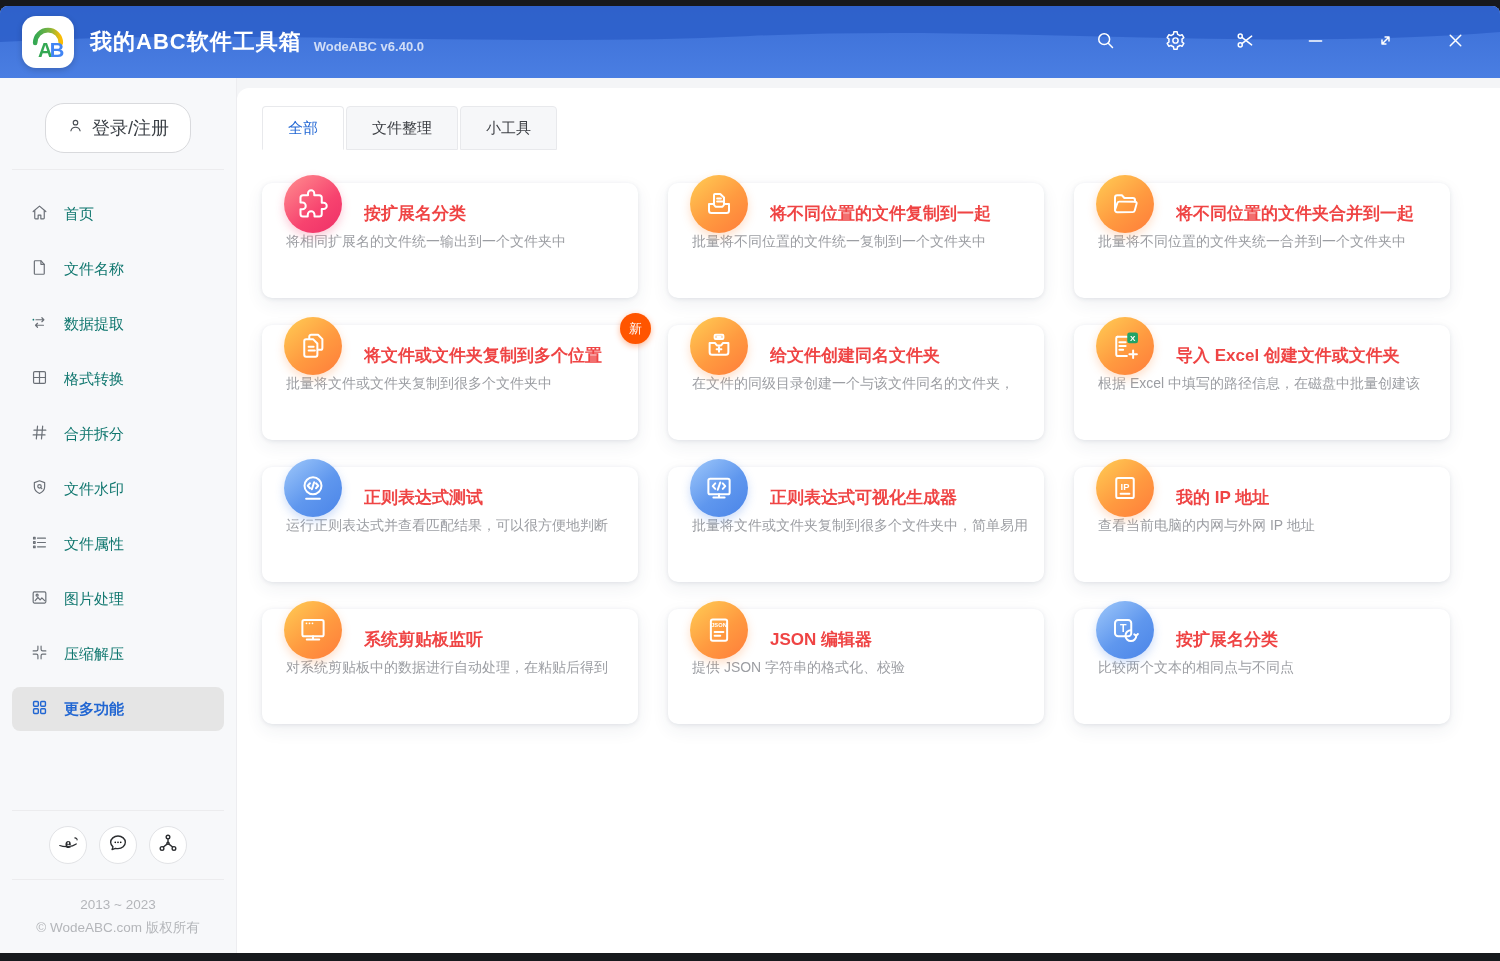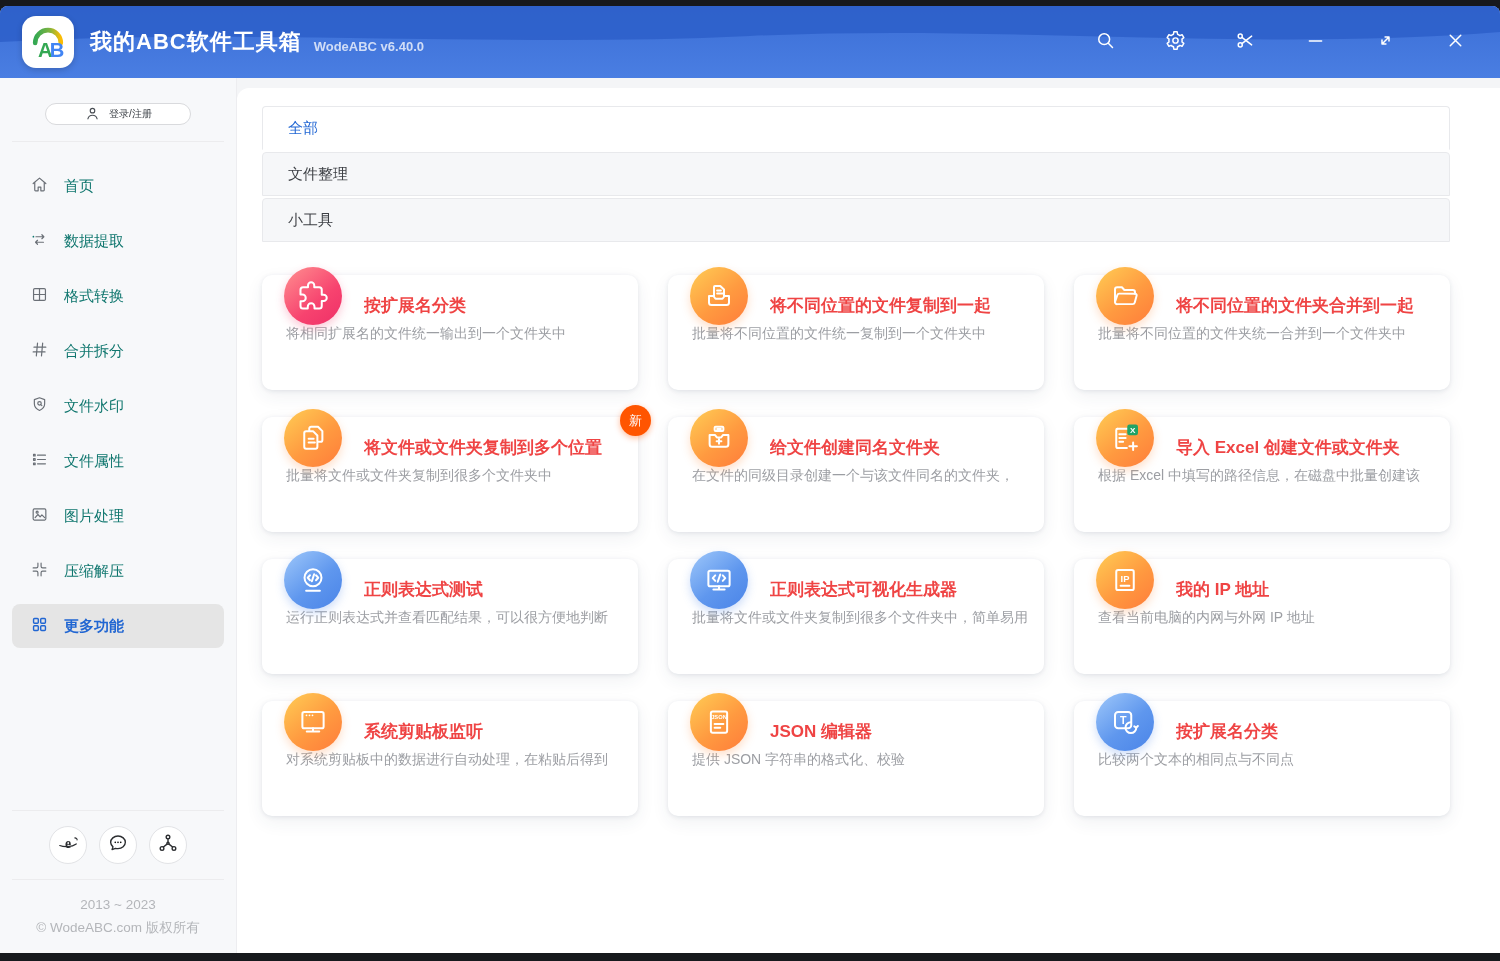--- a/index.html
+++ b/index.html
@@ -37,24 +37,24 @@
     width:237px; flex:0 0 237px; background:#f7f8fa;
     display:flex; flex-direction:column; border-right:1px solid #ededf0;
   }
   .main { flex:1; display:flex; flex-direction:column; min-width:0; }
   .main-panel {
     flex:1; background:#ffffff; margin-top:10px;
     border-radius:12px 0 0 0; padding:18px 50px 20px 25px; min-width:0;
   }
   
   .login-btn {
-    margin:25px auto 0; width:146px; height:22px; border-radius:19px;
+    margin:25px auto 0; width:146px; height:50px; border-radius:19px;
     background:#fff; border:1px solid #d9dadd;
     display:flex; align-items:center; justify-content:center; gap:8px;
-    font-size:10px; color:#3a3f45; cursor:pointer;
+    font-size:18px; color:#3a3f45; cursor:pointer;
   }
   .login-btn svg { stroke:#4a4f55; fill:none; stroke-width:1.6; stroke-linecap:round; }
   .sb-divider { height:1px; background:#ececee; margin:16px 12px 0 12px; }
   .nav { margin-top:22px; padding:0 12px; list-style:none; }
   .nav-item {
     height:44px; margin-bottom:11px; display:flex; align-items:center; gap:15px;
     padding-left:18px; border-radius:8px; cursor:pointer;
     font-size:15px; color:#0f766e;
   }
   .nav-item svg { stroke:#6b7077; fill:none; stroke-width:1.5; stroke-linecap:round; stroke-linejoin:round; flex:0 0 auto; }
@@ -62,21 +62,21 @@
   .nav-item.active svg { stroke:#2166d2; stroke-width:1.8; }
   .sb-bottom { margin-top:auto; padding-bottom:14px; }
   .sb-circles { display:flex; justify-content:center; gap:12px; padding:15px 0; }
   .circle-btn {
     width:38px; height:38px; border-radius:50%; background:#fff; border:1px solid #e2e3e6;
     display:flex; align-items:center; justify-content:center; cursor:pointer;
   }
   .circle-btn svg { stroke:#2b2d30; fill:none; stroke-width:1.5; stroke-linecap:round; stroke-linejoin:round; }
   .sb-foot { text-align:center; color:#b4b6ba; font-size:13.5px; line-height:23px; padding-top:13px; }
   
-  .tabs { display:flex; gap:2px;flex-direction:column; }
+  .tabs { display:flex; gap:2px; }
   .tab {
     height:44px; padding:0 25px; display:flex; align-items:center;
     background:#f6f7f9; border:1px solid #e8e9ec; border-radius:4px 4px 0 0;
     font-size:15px; color:#3c3f44; cursor:pointer;
   }
   .tab.active { background:#fff; border-bottom-color:#fff; color:#2468d4; }
   
   .cards {
     margin-top:33px; display:grid;
     grid-template-columns:repeat(3,1fr); column-gap:30px; row-gap:27px;
@@ -187,20 +187,27 @@
 
       <ul class="nav">
         <li class="nav-item">
           <span><svg width="19" height="19" viewBox="0 0 24 24">
                 <path d="M4 10.8 12 4l8 6.8M6 9.5V19a1 1 0 0 0 1 1h3.3v-4.8h3.4V20H17a1 1 0 0 0 1-1V9.5"></path>
               </svg></span>
           <span>首页</span>
         </li>
         <li class="nav-item">
           <span><svg width="19" height="19" viewBox="0 0 24 24">
+                <path d="M6.5 3.5H14L18 8v11.5a1 1 0 0 1-1 1H6.5a1 1 0 0 1-1-1v-15a1 1 0 0 1 1-1z"></path>
+                <path d="M13.8 3.7V8H18"></path>
+              </svg></span>
+          <span>文件名称</span>
+        </li>
+        <li class="nav-item">
+          <span><svg width="19" height="19" viewBox="0 0 24 24">
                 <circle cx="4.3" cy="8.5" r="1.1" fill="currentColor" stroke="none"></circle>
                 <path d="M7.5 8.5h10M15 6l2.5 2.5L15 11M17 15.5H7M9.5 13 7 15.5 9.5 18"></path>
               </svg></span>
           <span>数据提取</span>
         </li>
         <li class="nav-item">
           <span><svg width="19" height="19" viewBox="0 0 24 24">
                 <rect x="4.5" y="4.5" width="15" height="15" rx="1.5"></rect>
                 <path d="M12 4.5v15M4.5 12h15"></path>
               </svg></span>

